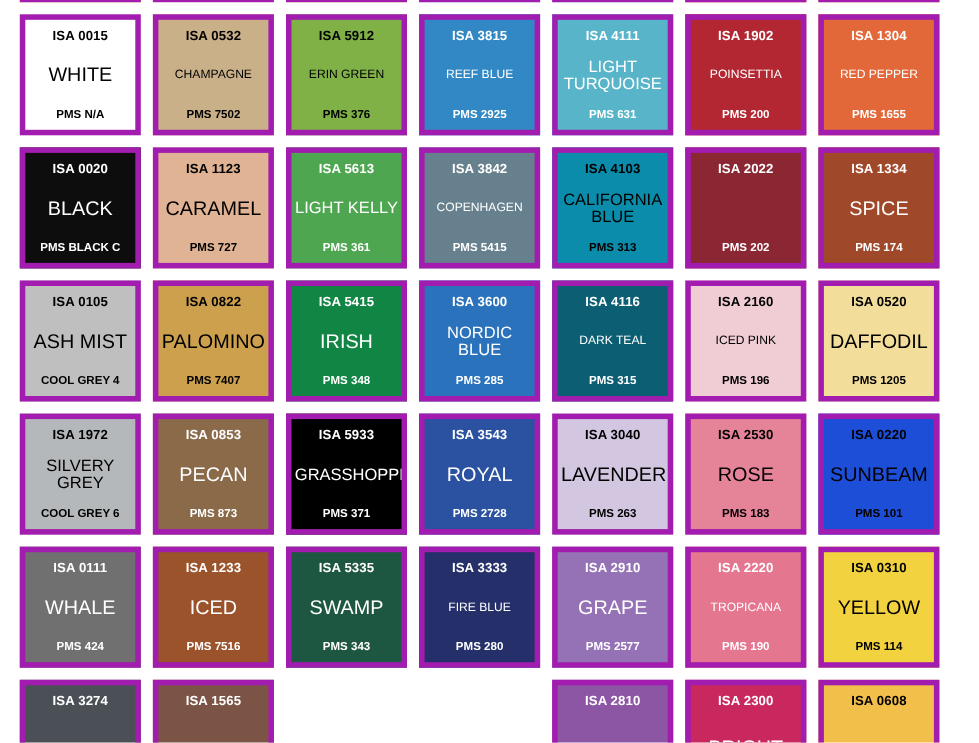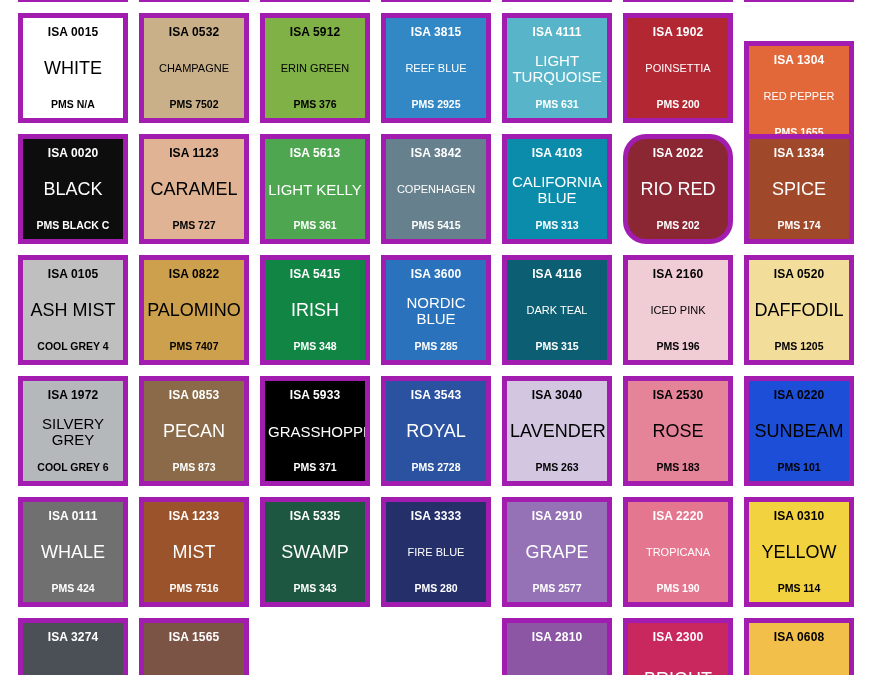--- a/index.html
+++ b/index.html
@@ -184,21 +184,21 @@
       <div class="cell">
         <div class="swatch narrow" style="background: rgb(178, 39, 50); color: rgb(255, 255, 255);">
           <div class="code">ISA 1902</div>
           <div class="mid">
             <div class="cname">POINSETTIA</div>
           </div>
           <div class="pms">PMS 200</div>
         </div>
       </div>
       <div class="cell">
-        <div class="swatch narrow" style="background: rgb(226, 104, 58); color: rgb(255, 255, 255); margin-top: 28px;">
+        <div class="swatch narrow" style="background: rgb(226, 104, 58); color: rgb(255, 255, 255);">
           <div class="code">ISA 1304</div>
           <div class="mid">
             <div class="cname">RED PEPPER</div>
           </div>
           <div class="pms">PMS 1655</div>
         </div>
       </div>
       <div class="cell">
         <div class="swatch" style="background: rgb(13, 13, 13); color: rgb(255, 255, 255);">
           <div class="code">ISA 0020</div>
@@ -229,34 +229,31 @@
       <div class="cell">
         <div class="swatch narrow" style="background: rgb(103, 128, 141); color: rgb(255, 255, 255);">
           <div class="code">ISA 3842</div>
           <div class="mid">
             <div class="cname">COPENHAGEN</div>
           </div>
           <div class="pms">PMS 5415</div>
         </div>
       </div>
       <div class="cell">
-        <div class="swatch xnarrow" style="background: rgb(11, 140, 171); color: #ffffff;">
+        <div class="swatch xnarrow" style="background: rgb(11, 140, 171); color: #000000;">
           <div class="code">ISA 4103</div>
           <div class="mid">
             <div class="cname">CALIFORNIA BLUE</div>
           </div>
           <div class="pms">PMS 313</div>
         </div>
       </div>
       <div class="cell">
-        <div class="swatch" style="background: rgb(139, 39, 51); color: rgb(255, 255, 255); border-radius: 23px;">
+        <div class="swatch" style="background: rgb(139, 39, 51); color: rgb(255, 255, 255);">
           <div class="code">ISA 2022</div>
-          <div class="mid">
-            <div class="cname">RIO RED</div>
-          </div>
           <div class="pms">PMS 202</div>
         </div>
       </div>
       <div class="cell">
         <div class="swatch" style="background: rgb(160, 72, 42); color: rgb(255, 255, 255);">
           <div class="code">ISA 1334</div>
           <div class="mid">
             <div class="cname">SPICE</div>
           </div>
           <div class="pms">PMS 174</div>
@@ -394,21 +391,21 @@
           <div class="mid">
             <div class="cname">WHALE</div>
           </div>
           <div class="pms">PMS 424</div>
         </div>
       </div>
       <div class="cell">
         <div class="swatch" style="background: rgb(154, 83, 42); color: rgb(255, 255, 255);">
           <div class="code">ISA 1233</div>
           <div class="mid">
-            <div class="cname">MIST</div>
+            <div class="cname">ICED</div>
           </div>
           <div class="pms">PMS 7516</div>
         </div>
       </div>
       <div class="cell">
         <div class="swatch" style="background: rgb(30, 87, 65); color: rgb(255, 255, 255);">
           <div class="code">ISA 5335</div>
           <div class="mid">
             <div class="cname">SWAMP</div>
           </div>

